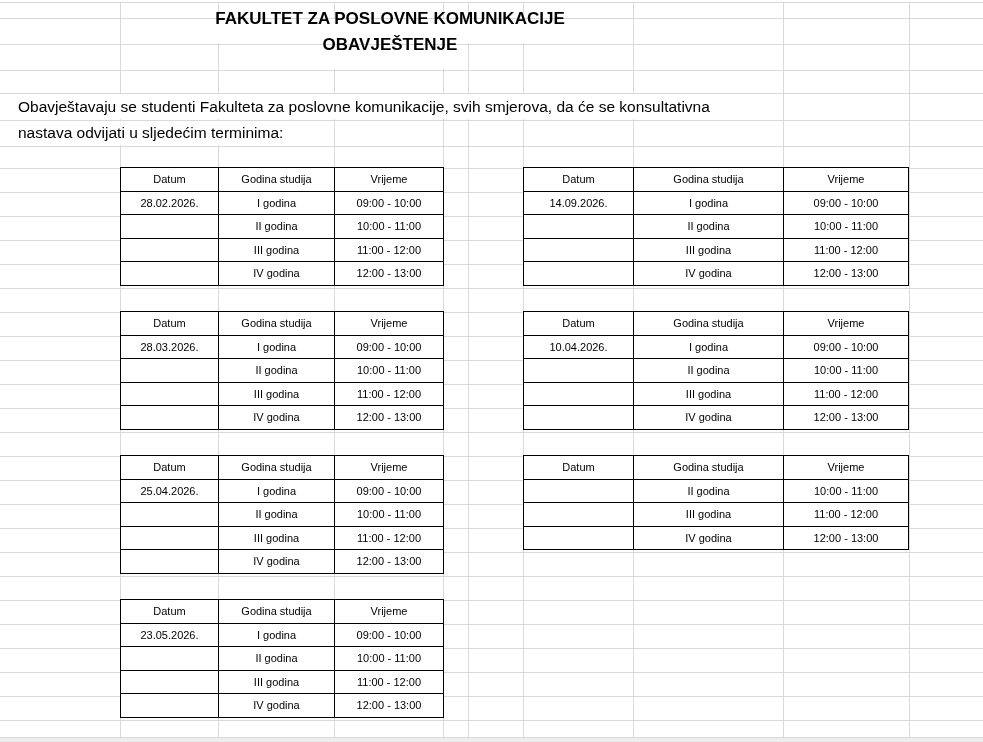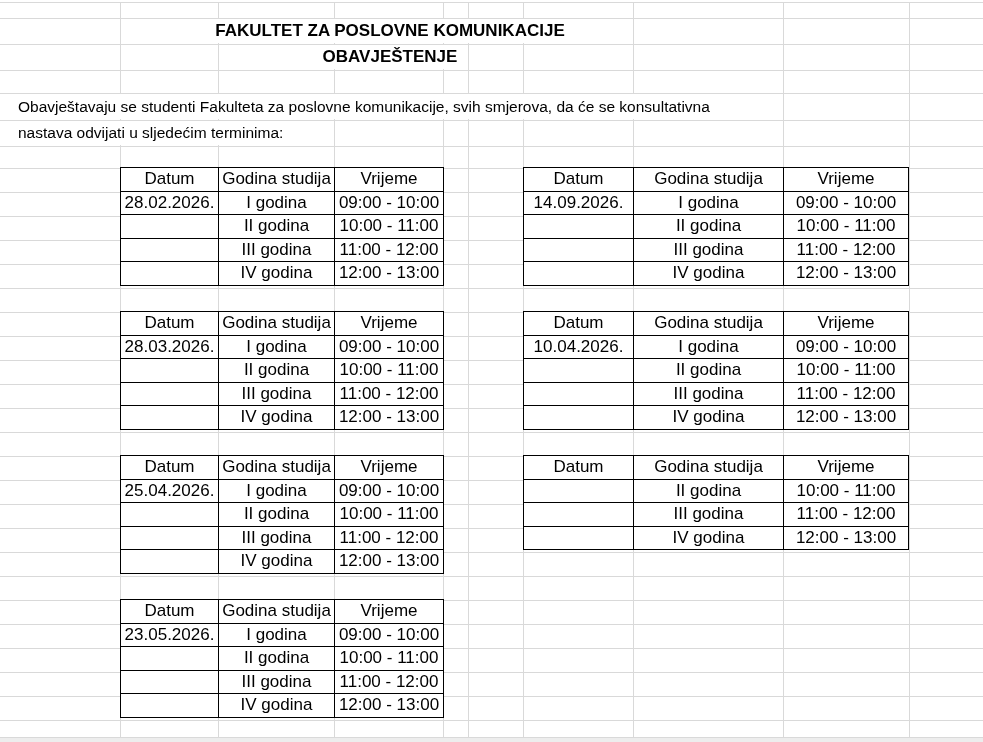--- a/index.html
+++ b/index.html
@@ -18,29 +18,29 @@
   .gh{position:absolute;left:0;width:983px;height:1px;background:var(--grid);z-index:3}
   
   .mask{position:absolute;background:var(--bg);z-index:2}
   #mask-title1{left:213px;top:19px;width:358px;height:24px}
   #mask-title2{left:318px;top:45px;width:145px;height:24px}
   #mask-para1{left:0;top:94px;width:760px;height:25px}
   #mask-para2{left:0;top:121px;width:312px;height:24px}
   .sheet-edge{position:absolute;left:0;top:738px;width:983px;height:4px;background:#ededed;z-index:0}
   
   .textlayer{position:absolute;z-index:4}
-  #title-block{left:120px;top:18px;width:540px;text-align:center;font-weight:bold;font-size:17px}
+  #title-block{left:120px;top:6px;width:540px;text-align:center;font-weight:bold;font-size:17px}
   #title-block .tline{height:26px;line-height:26px;white-space:nowrap}
   #intro-block{left:18px;top:93px;font-size:15.5px}
   #intro-block .pline1{height:27px;line-height:27px;white-space:nowrap}
   #intro-block .pline2{height:26px;line-height:26px;white-space:nowrap}
   
   table.sched{
     position:absolute;z-index:5;border-collapse:collapse;table-layout:fixed;
-    background:var(--bg);font-size:17px;text-align:center;
+    background:var(--bg);font-size:11px;text-align:center;
   }
   .sched th,.sched td{
     border:1.5px solid var(--tborder);font-weight:normal;padding:0;
     height:22.5px;line-height:22.5px;overflow:hidden;white-space:nowrap;
   }
   .sched-left{width:323px}
   .sched-left col.c1{width:98px}
   .sched-left col.c2{width:116px}
   .sched-left col.c3{width:109px}
   .sched-right{width:385px}

